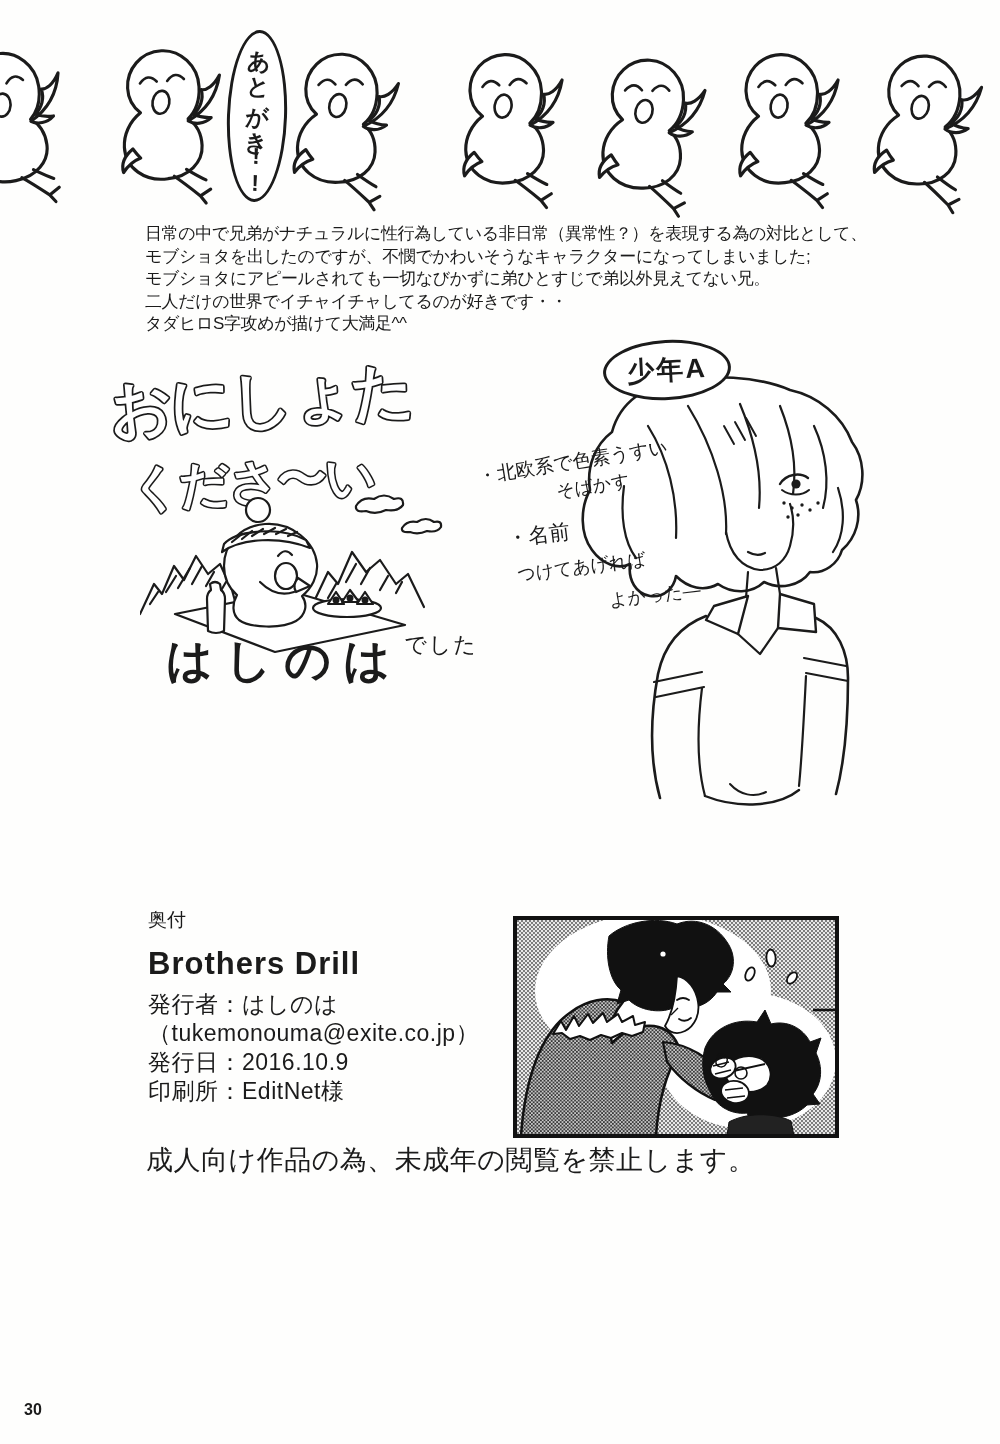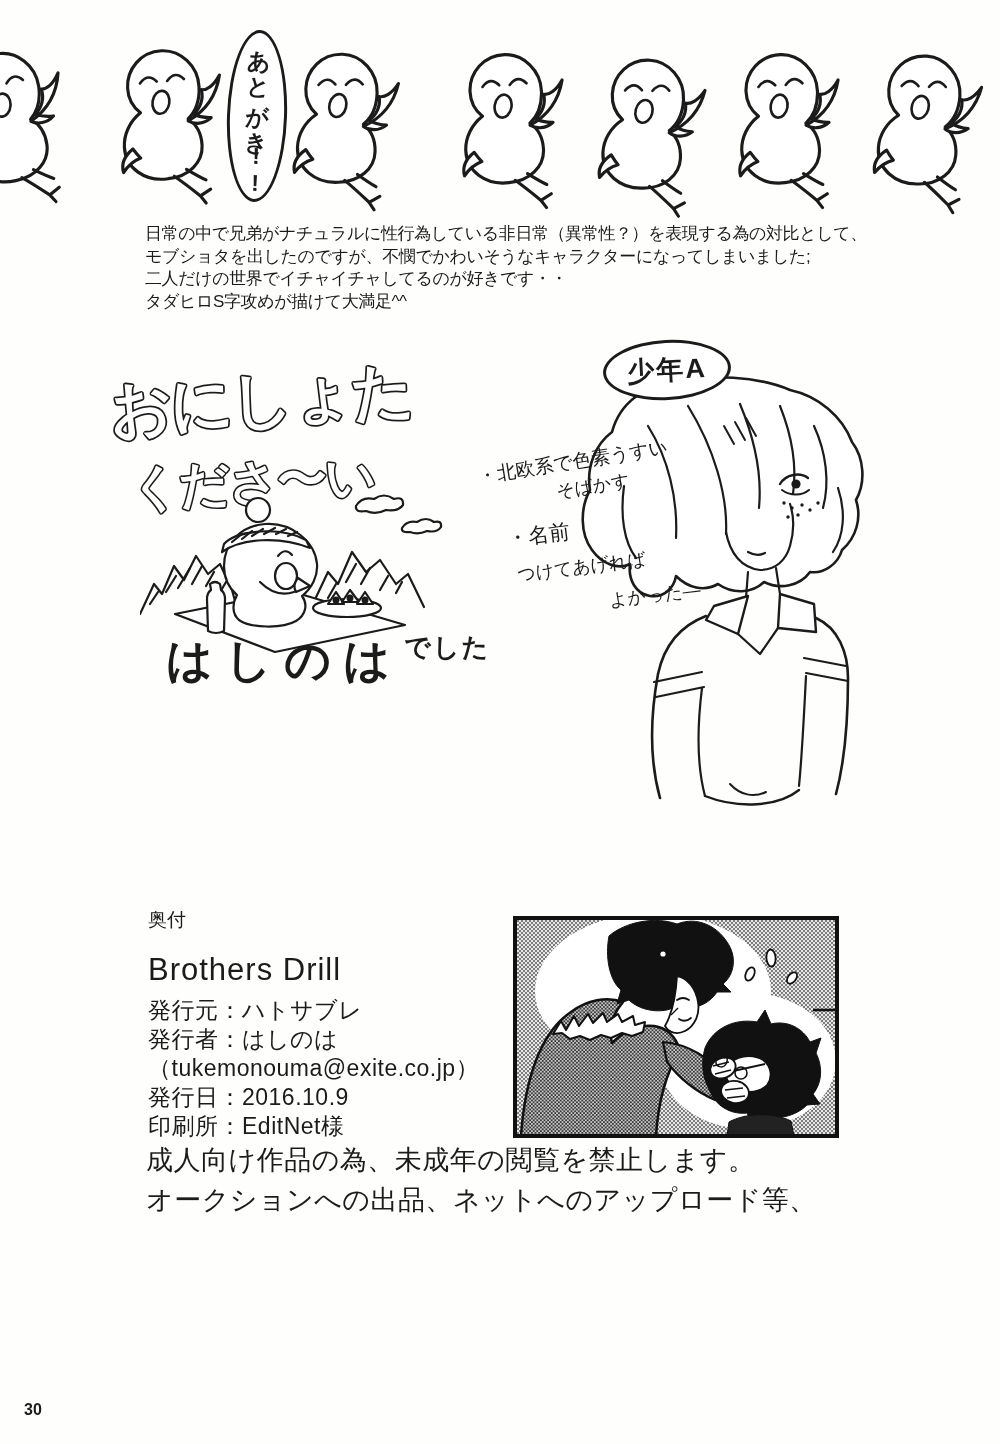--- a/index.html
+++ b/index.html
@@ -28,42 +28,42 @@
 
   
   .intro { left:145px; top:223px; width:740px; font-size:17px; line-height:22.5px; letter-spacing:-0.4px; }
 
   
   #bubble-svg { left:102px; top:348px; width:350px; height:205px; overflow:visible; }
 
   
   .signoff { left:166px; top:630px; display:flex; align-items:flex-start; }
   .signoff .name { font-size:46px; font-weight:bold; letter-spacing:12px; }
-  .signoff .suffix { font-size:26px; font-weight:bold; margin-left:2px; margin-bottom:4px; letter-spacing:2px; }
+  .signoff .suffix { font-size:22px; font-weight:normal; margin-left:2px; margin-bottom:4px; letter-spacing:2px; }
 
   
   .oval-label {
     left:603px; top:340px; width:122px; height:54px;
     border:3px solid #1b1b1b; border-radius:50%;
     transform:rotate(-3deg);
     display:flex; align-items:center; justify-content:center;
     font-size:27px; font-weight:bold; letter-spacing:2px; background:#fff;
   }
 
   .note { white-space:nowrap; }
   .n1a { left:477px; top:449px; font-size:19px; transform:rotate(-9deg); }
   .n1b { left:556px; top:474px; font-size:18px; transform:rotate(-9deg); }
   .n2a { left:507px; top:521px; font-size:21px; transform:rotate(-7deg); }
   .n2b { left:517px; top:555px; font-size:18px; transform:rotate(-7deg); }
   .n2c { left:609px; top:583px; font-size:18px; transform:rotate(-7deg); }
 
   
   .colophon { left:148px; top:907px; }
-  .colophon .heading { font-size:19px; margin-bottom:19px; }
-  .colophon .title { font-size:31px; font-weight:normal; letter-spacing:1px; margin-bottom:8px; }
+  .colophon .heading { font-size:19px; margin-bottom:13px; }
+  .colophon .title { font-size:31px; font-weight:bold; letter-spacing:1px; margin-bottom:8px; }
   .colophon .line { font-size:23px; line-height:29px; letter-spacing:0.5px; }
 
   
   .warning { left:146px; top:1141px; font-size:27px; line-height:39.5px; letter-spacing:0.5px; }
 
   .page-number { left:24px; top:1401px; font-size:16px; font-weight:bold; }
 
   svg { display:block; }
 </style>
 </head>
@@ -93,20 +93,21 @@
     <use href="#bird" transform="translate(868,26) rotate(4 60 70) scale(1.05)"></use>
   </svg>
 
   <div class="abs banner">
     <span>あとがき!!</span>
   </div>
 
   <div class="abs intro">
     <div>日常の中で兄弟がナチュラルに性行為している非日常（異常性？）を表現する為の対比として、</div>
     <div>モブショタを出したのですが、不憫でかわいそうなキャラクターになってしまいました;</div>
+    <div>モブショタにアピールされても一切なびかずに弟ひとすじで弟以外見えてない兄。</div>
     <div>二人だけの世界でイチャイチャしてるのが好きです・・</div>
     <div>タダヒロS字攻めが描けて大満足^^</div>
   </div>
 
   <svg id="bubble-svg" class="abs" viewBox="0 0 350 205">
     <text x="8" y="72" font-size="62" font-weight="bold" letter-spacing="-3" fill="#fff" stroke="#1b1b1b" stroke-width="3.5" paint-order="stroke" stroke-linejoin="round" transform="rotate(-4 170 60)">おにしょた</text>
     <text x="28" y="150" font-size="50" font-weight="bold" letter-spacing="-2" fill="#fff" stroke="#1b1b1b" stroke-width="3.2" paint-order="stroke" stroke-linejoin="round" transform="rotate(-3 170 140)">くださ〜い</text>
   </svg>
 
   <svg class="abs" style="left:140px; top:492px;" width="335" height="175" viewBox="0 0 335 175">
@@ -211,21 +212,20 @@
 
   <div class="abs note n1a">・北欧系で色素うすい</div>
   <div class="abs note n1b">そばかす</div>
   <div class="abs note n2a">・名前</div>
   <div class="abs note n2b">つけてあげれば</div>
   <div class="abs note n2c">よかった―</div>
 
   <div class="abs colophon">
     <div class="heading">奥付</div>
     <div class="title">Brothers Drill</div>
-    <div class="line">発行元：ハトサブレ</div>
     <div class="line">発行者：はしのは</div>
     <div class="line">（tukemonouma@exite.co.jp）</div>
     <div class="line">発行日：2016.10.9</div>
     <div class="line">印刷所：EditNet様</div>
   </div>
 
   <svg class="abs" style="left:513px; top:916px;" width="326" height="222" viewBox="0 0 326 222">
     <defs>
       <pattern id="ht" width="4" height="4" patternUnits="userSpaceOnUse">
         <rect width="4" height="4" fill="#e8e8e8"></rect>
@@ -273,18 +273,17 @@
     <ellipse cx="258" cy="42" rx="4.6" ry="8.5" transform="rotate(-4 258 42)" fill="#fff" stroke="#111" stroke-width="1.8"></ellipse>
     <ellipse cx="279" cy="62" rx="4" ry="6.5" transform="rotate(38 279 62)" fill="#fff" stroke="#111" stroke-width="1.8"></ellipse>
 
     <line x1="300" y1="94" x2="326" y2="94" stroke="#111" stroke-width="2.6"></line>
 
     <rect x="2" y="2" width="322" height="218" fill="none" stroke="#111" stroke-width="4"></rect>
   </svg>
 
   <div class="abs warning">
     <div>成人向け作品の為、未成年の閲覧を禁止します。</div>
-    <div>オークションへの出品、ネットへのアップロード等、</div>
   </div>
 
   <div class="abs page-number">30</div>
 
 </div>
 
 </body></html>

